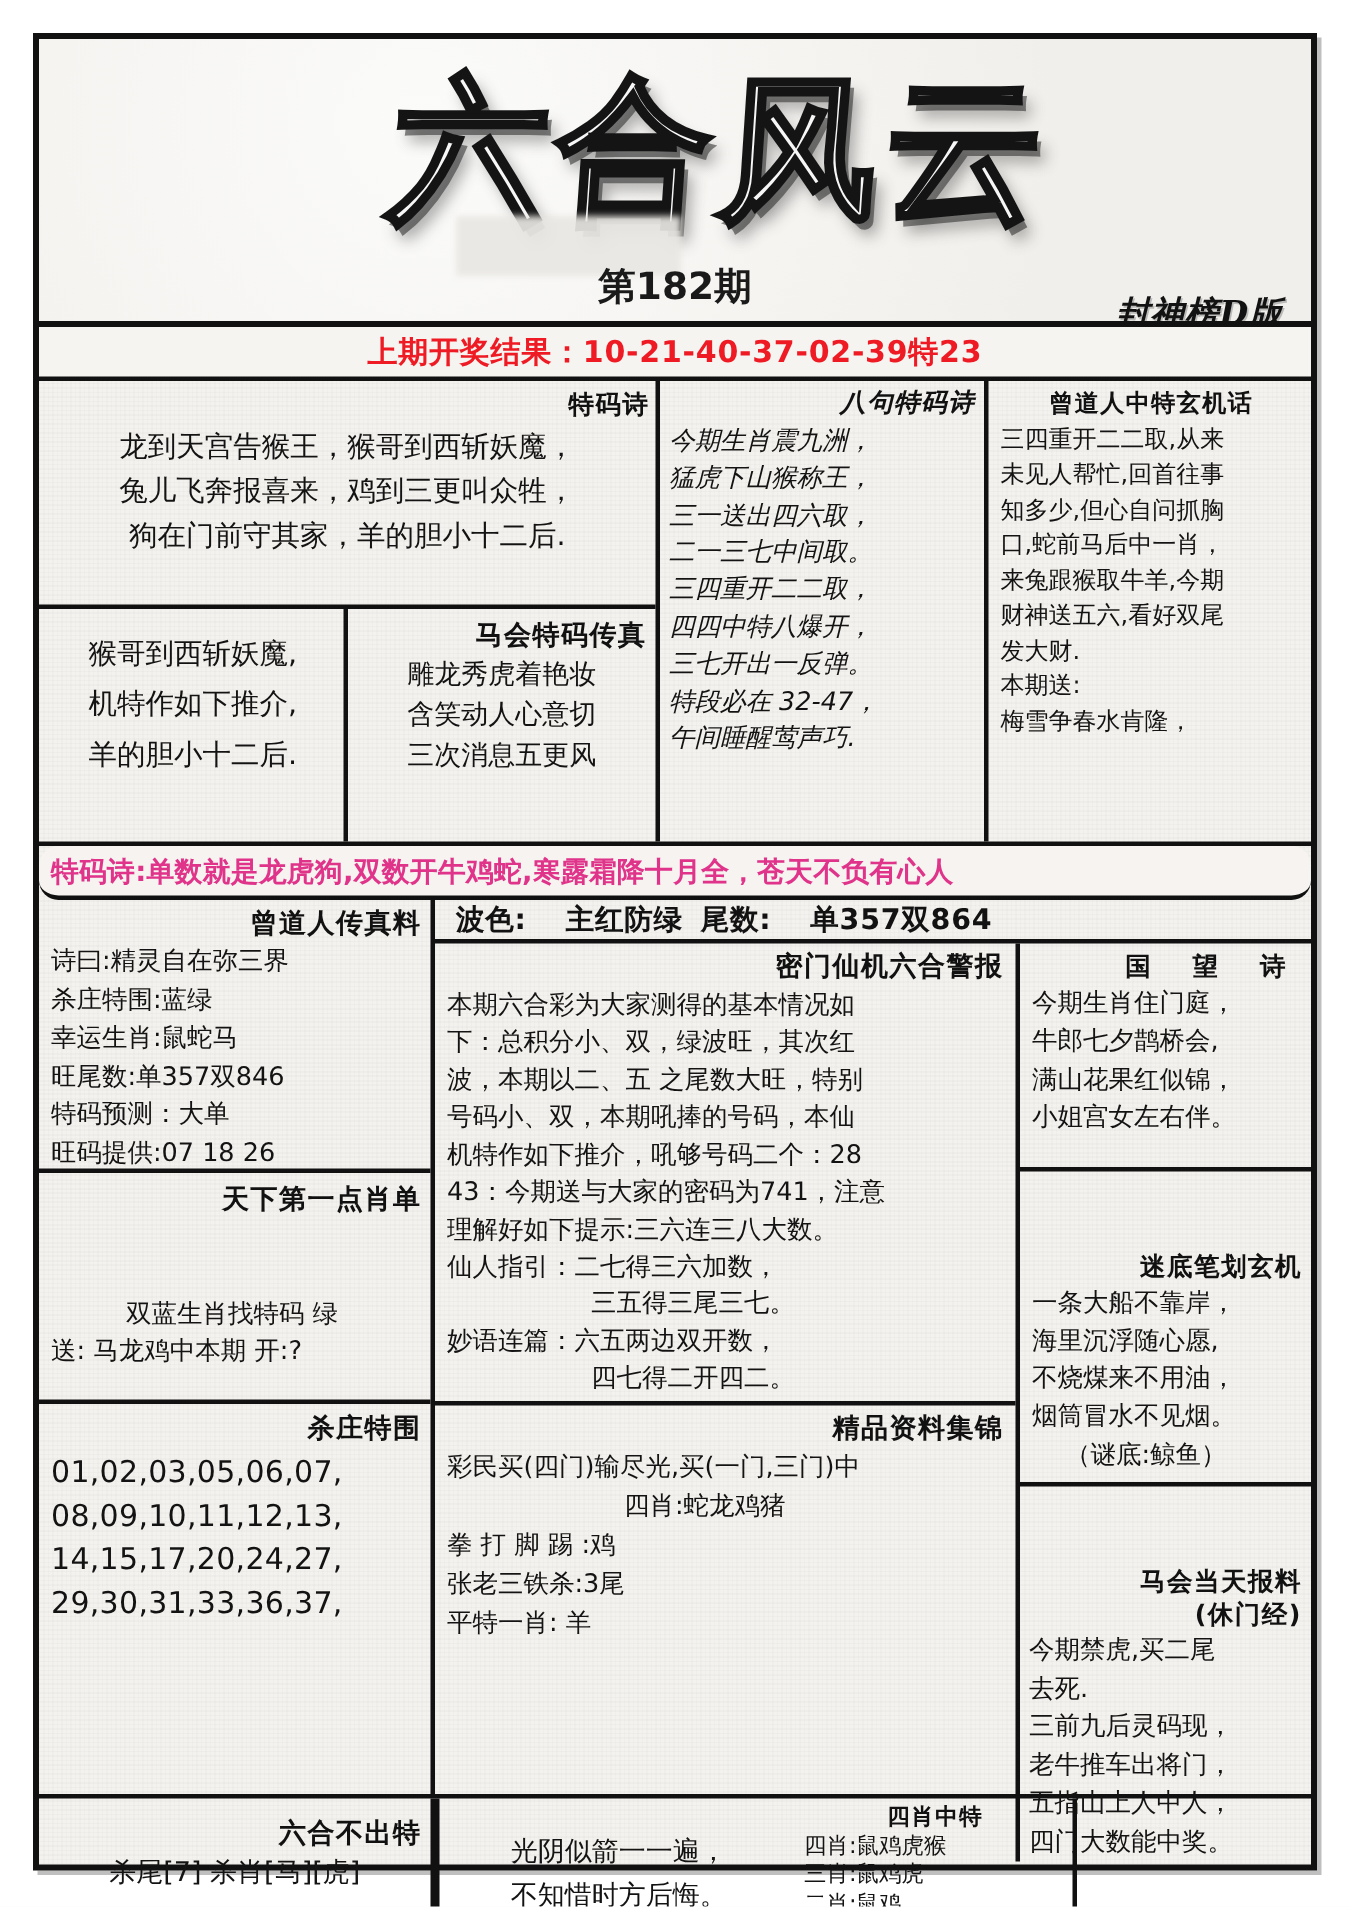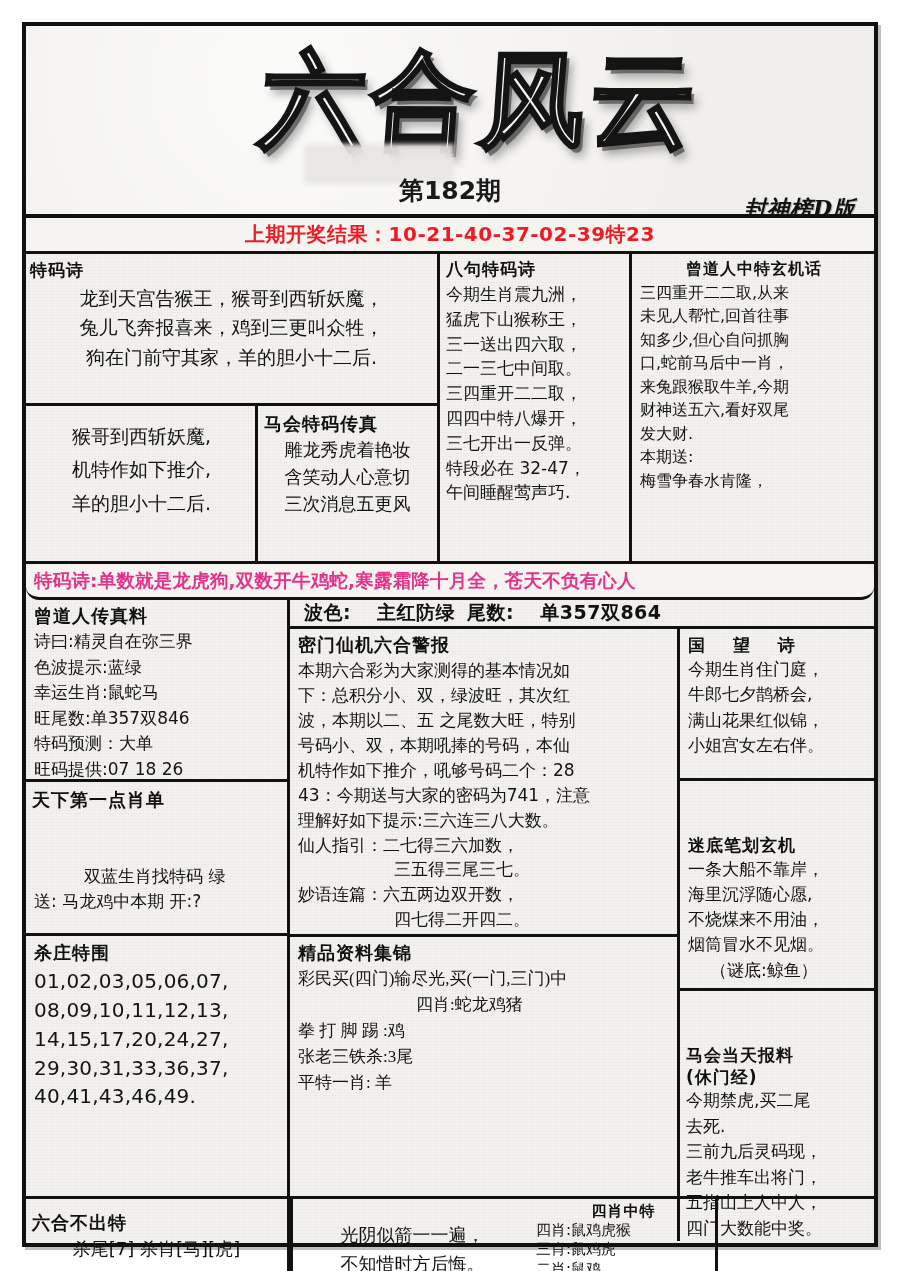--- a/index.html
+++ b/index.html
@@ -107,21 +107,21 @@
     letter-spacing: .5px;
     font-family: "DejaVu Sans", "Liberation Sans", sans-serif;
   }
 
   
   .cell {
     background: transparent;
     padding: 4px 6px;
   }
   .cell-title {
-    text-align: left;
+    text-align: right;
     font-weight: bold;
     font-size: 17px;
     color: #111;
     line-height: 1.35;
     letter-spacing: 1px;
   }
   .line {
     font-size: 17px;
     color: #131313;
     line-height: 1.42;
@@ -148,40 +148,41 @@
   .poem-left-top .line {
     font-size: 19px;
     line-height: 1.55;
     text-align: center;
   }
   .poem-left-bottom {
     flex: 1;
     display: flex;
   }
   .plb-a {
-    width: 232px;
+    width: 206px;
     border-right: 3px solid #111;
     padding: 14px 6px 10px 8px;
   }
   .plb-a .line {
     font-size: 19px;
     line-height: 1.75;
     text-align: center;
   }
   .plb-b { flex: 1; padding: 6px 6px 0 6px; }
   .plb-b .cell-title { font-size: 18px; }
   .plb-b .line {
     font-size: 18px;
     line-height: 1.5;
     text-align: center;
   }
   .poem-mid {
-    width: 192px;
+    width: 219px;
     border-right: 3px solid #111;
-    padding: 4px 22px 0 6px;
+    padding: 4px 6px 0 6px;
+    font-style: italic;
   }
   .poem-mid .cell-title { font-size: 17px; margin-bottom: 1px; }
   .poem-mid .line { font-size: 17px; line-height: 1.46; }
   .poem-right { flex: 1; padding: 4px 6px 0 8px; }
   .poem-right .cell-title { font-size: 16px; text-align: center; margin-bottom: 1px; }
   .poem-right .line { font-size: 16px; line-height: 1.47; }
 
   
   .pink-bar {
     height: 36px;
@@ -243,21 +244,21 @@
     font-family: "DejaVu Sans", "Liberation Sans", sans-serif;
     letter-spacing: .2px;
   }
 
   
   .mc-alert { border-bottom: 3px solid #111; height: 308px; padding: 4px 8px 0 8px; }
   .mc-alert .cell-title { font-size: 18px; margin-bottom: 1px; }
   .mc-alert .line { font-size: 17px; line-height: 1.465; }
   .mc-alert .ind { padding-left: 96px; }
 
-  .mc-jp { flex: 1; padding: 4px 8px 12px 8px; font-family: Liberation Serif, serif; }
+  .mc-jp { flex: 1; padding: 4px 8px 12px 8px; }
   .mc-jp .cell-title { font-size: 18px; margin-bottom: 1px; }
   .mc-jp .line { font-size: 17px; line-height: 1.52; }
   .mc-jp .center-ind { padding-left: 118px; }
 
   
   .rc-guo { border-bottom: 3px solid #111; height: 152px; padding: 5px 6px 0 8px; }
   .rc-guo .cell-title { font-size: 17px; letter-spacing: 11px; }
   .rc-guo .line { font-size: 17px; line-height: 1.5; }
 
   .rc-mi { border-bottom: 3px solid #111; height: 162px; padding: 5px 6px 0 8px; }
@@ -376,40 +377,39 @@
       <div class="pink-text">特码诗:单数就是龙虎狗,双数开牛鸡蛇,寒露霜降十月全，苍天不负有心人</div>
     </div>
 
     <div class="main">
 
       <div class="col-left">
 
         <div class="lc-fax cell">
           <div class="cell-title">曾道人传真料</div>
           <div class="line">诗曰:精灵自在弥三界</div>
-          <div class="line">色波提示:蓝绿</div>
+          <div class="line">杀庄特围:蓝绿</div>
           <div class="line">幸运生肖:鼠蛇马</div>
           <div class="line">旺尾数:单357双846</div>
           <div class="line">特码预测：大单</div>
           <div class="line">旺码提供:07 18 26</div>
         </div>
 
         <div class="lc-xiao cell">
           <div class="cell-title">天下第一点肖单</div>
           <div class="line ind1">双蓝生肖找特码 绿</div>
           <div class="line ind2">送: 马龙鸡中本期  开:?</div>
         </div>
 
         <div class="lc-kill cell">
           <div class="cell-title">杀庄特围</div>
           <div class="line">01,02,03,05,06,07,</div>
           <div class="line">08,09,10,11,12,13,</div>
           <div class="line">14,15,17,20,24,27,</div>
           <div class="line">29,30,31,33,36,37,</div>
-          <div class="line">40,41,43,46,49.</div>
         </div>
       </div>
 
       <div class="col-rest">
 
         <div class="wave-bar">
           <span>波色:</span>
           <span class="gap"></span>
           <span>主红防绿</span>
           <span class="gap-s"></span>

